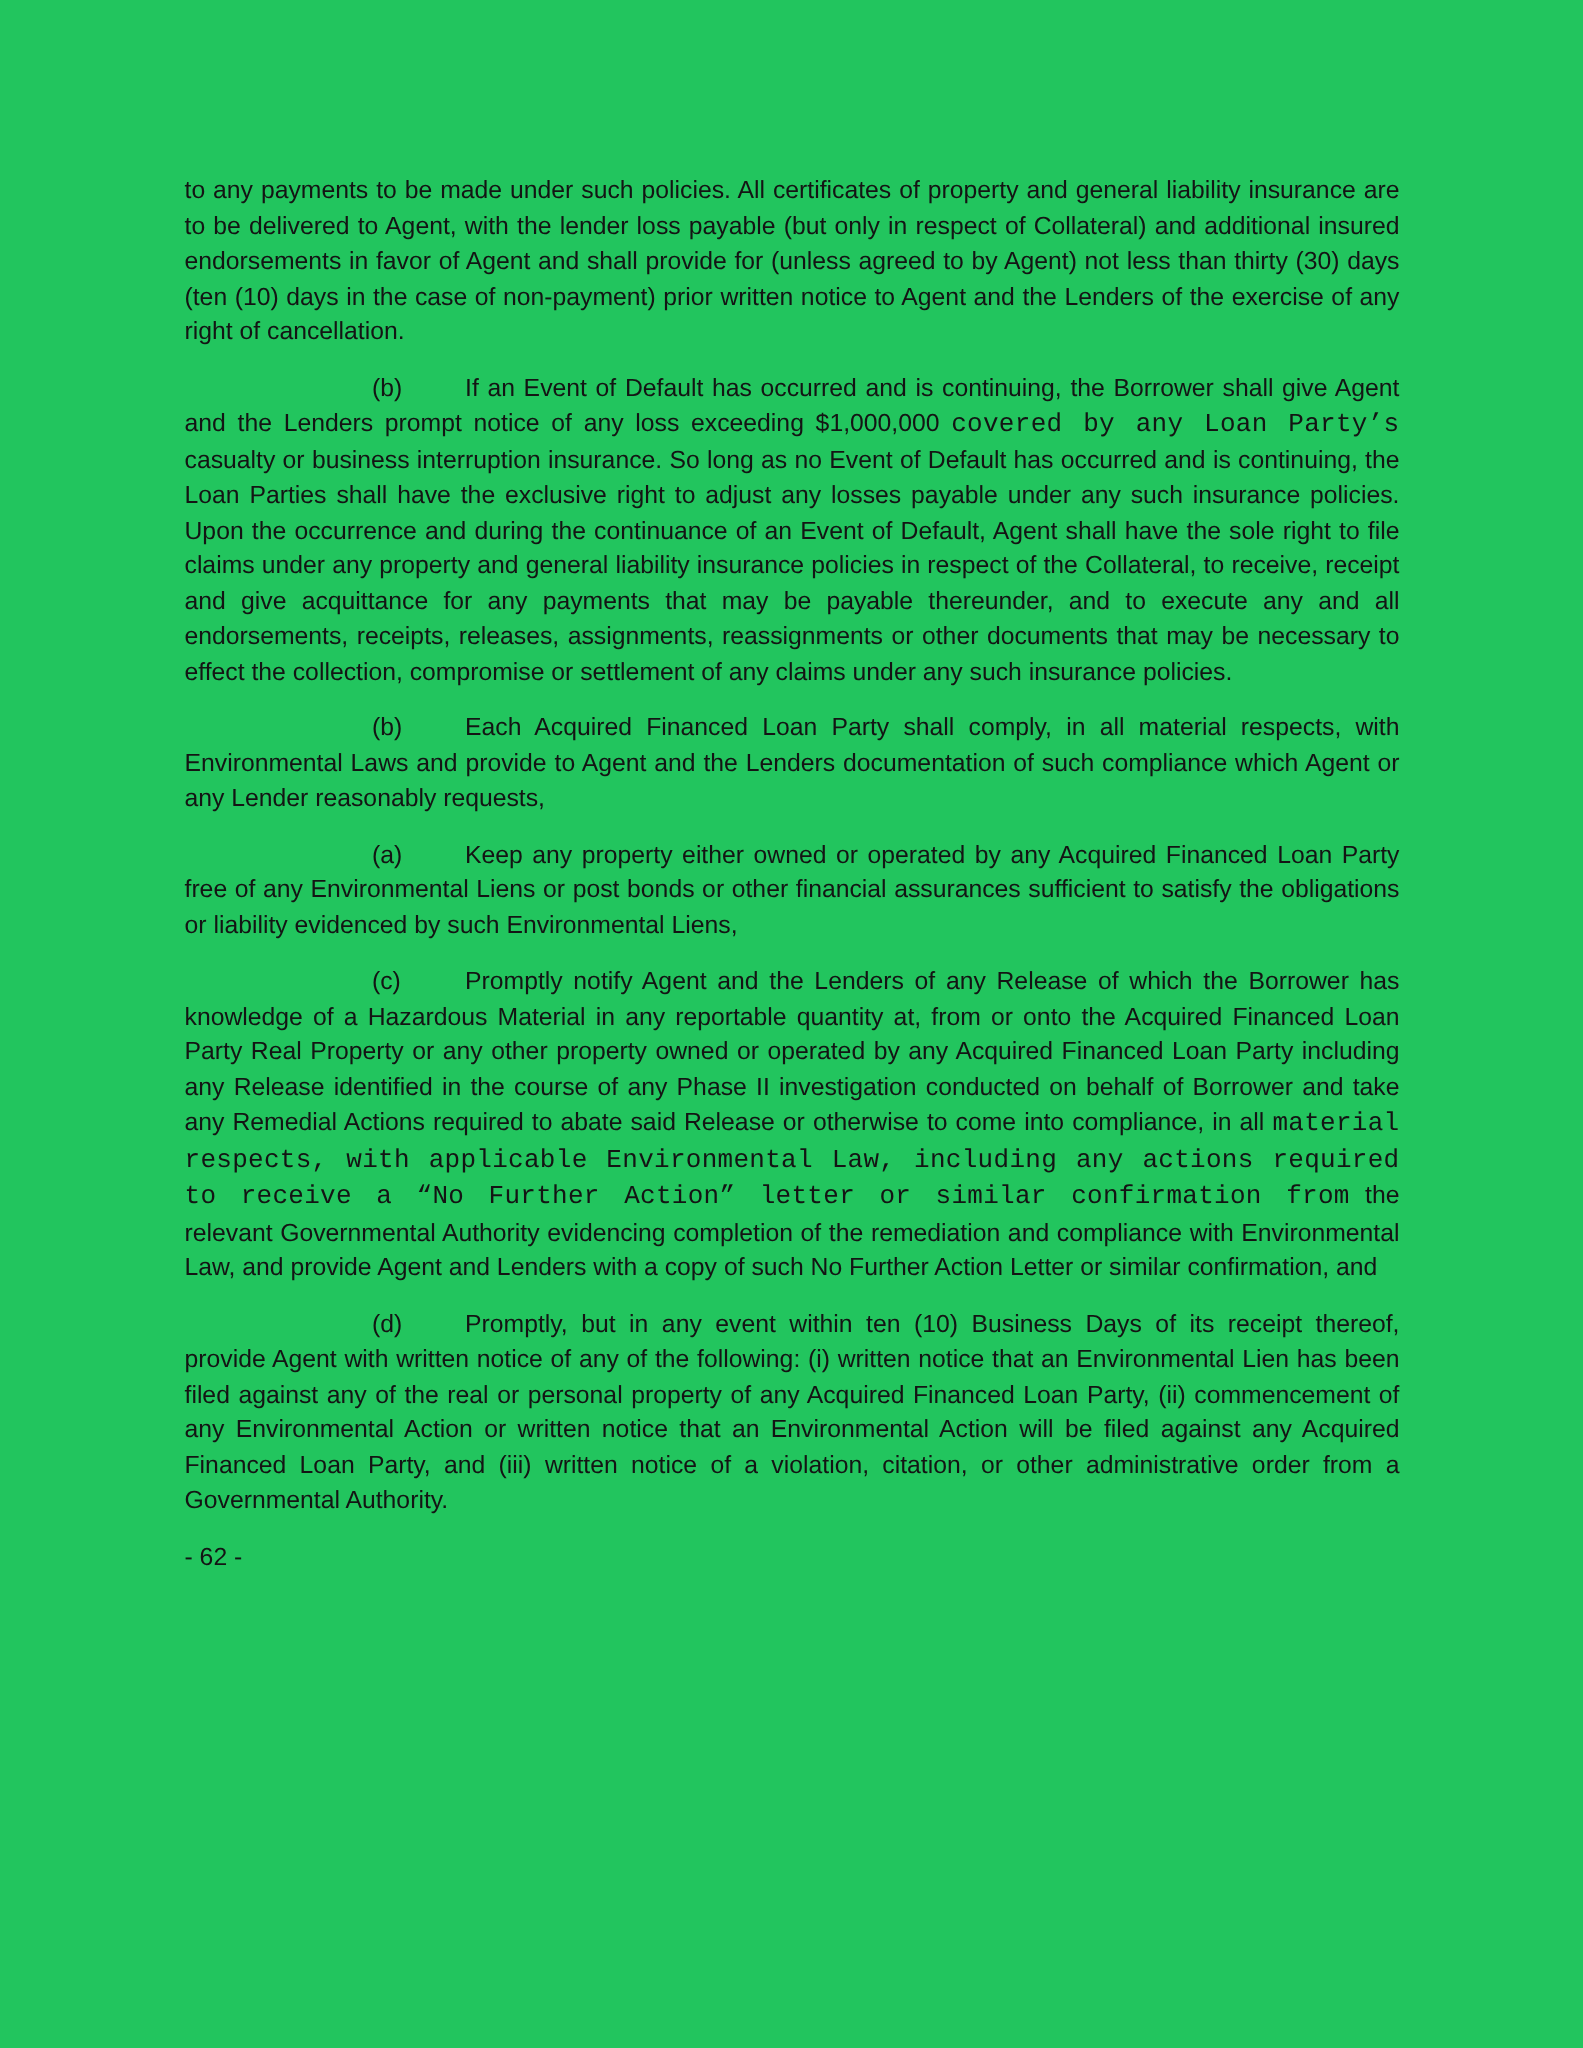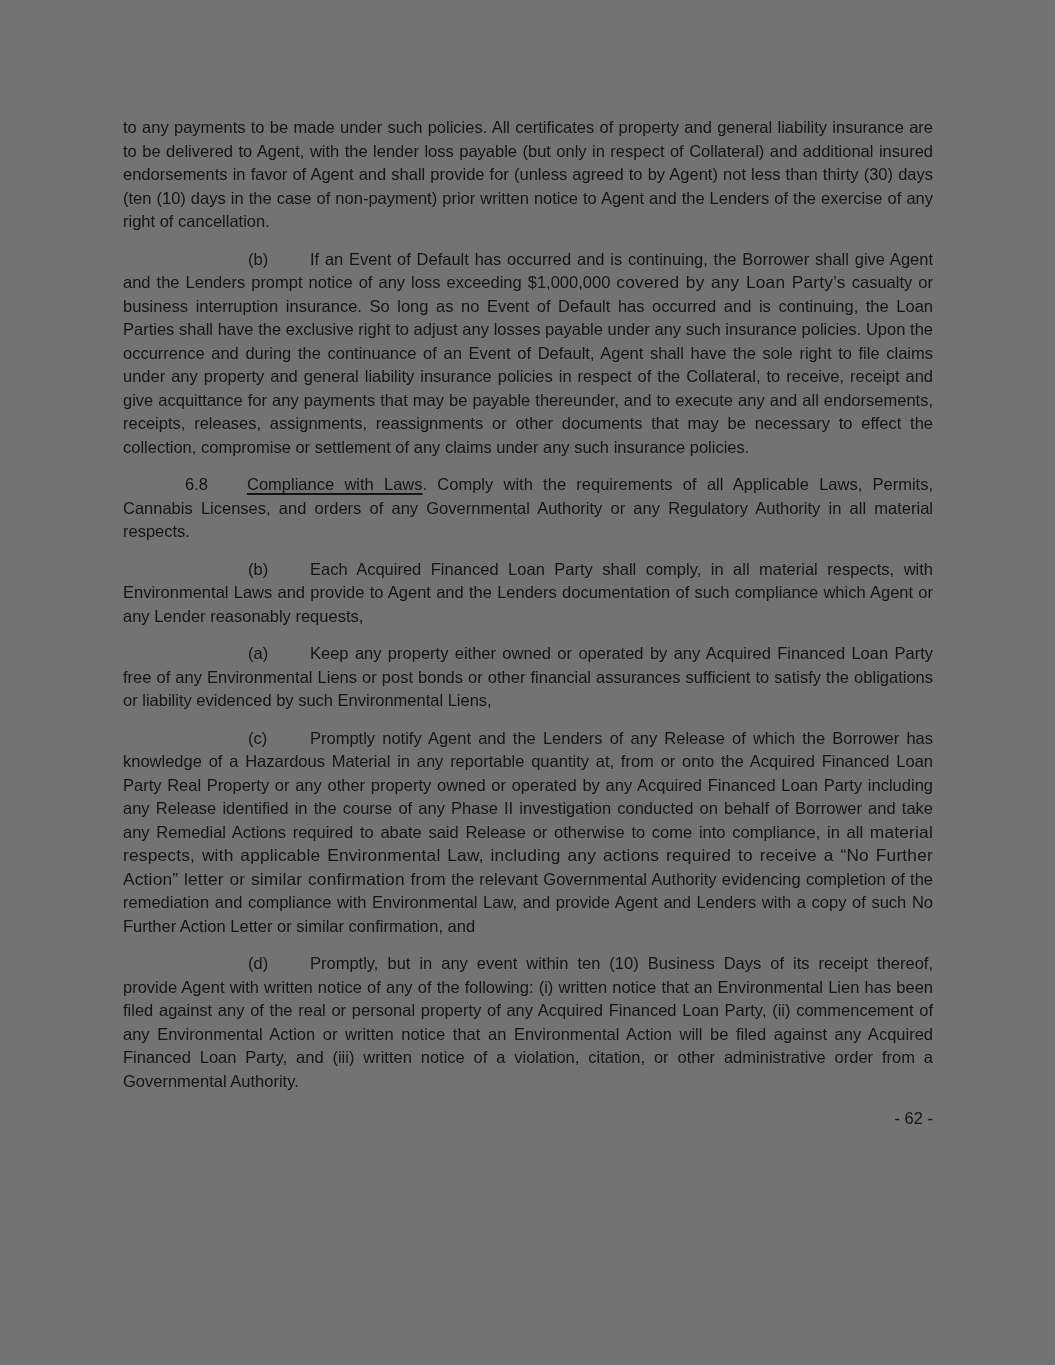--- a/index.html
+++ b/index.html
@@ -2,21 +2,21 @@
 <html><head>
 <meta charset="utf-8">
 <style>
   html, body { margin: 0; padding: 0; background: #ffffff; }
   body { width: 1055px; height: 1365px; overflow: hidden; }
   .page {
     box-sizing: border-box;
     width: 1055px;
     height: 1365px;
     padding: 116px 122px 20px 123px;
-    background: #737373;
+    background: #22c55e;
     font-family: "Liberation Sans", sans-serif;
     font-size: 16.5px;
     line-height: 23.5px;
     color: #141414;
   }
   .page p {
     margin: 0 0 14px 0;
     text-align: justify;
   }
   p.lettered { text-indent: 125px; }
@@ -25,39 +25,38 @@
     display: inline-block;
     width: 62px;
     text-indent: 0;
   }
   .u {
     text-decoration: underline;
     text-underline-offset: 3px;
     text-decoration-thickness: 1.5px;
   }
   .serif {
-    font-family: Liberation Sans, sans-serif;
+    font-family: Liberation Mono, monospace;
     font-size: 1.05em;
     letter-spacing: 0.2px;
   }
   .footer {
-    text-align: right;
+    text-align: left;
     margin-top: 2px;
   }
 </style>
 </head>
 <body>
 
 <div class="page">
 
   <p><span>to any payments to be made under such policies.  All certificates of property and general liability insurance are to be delivered to Agent, with the lender loss payable (but only in respect of Collateral) and additional insured endorsements in favor of Agent and shall provide for (unless agreed to by Agent) not less than thirty (30) days (ten (10) days in the case of non-payment) prior written notice to Agent and the Lenders of the exercise of any right of cancellation.</span></p>
 
   <p class="lettered"><span class="lbl">(b)</span><span>If an Event of Default has occurred and is continuing, the Borrower shall give Agent and the Lenders prompt notice of any loss exceeding $1,000,000 </span><span class="serif">covered by any Loan Party’s</span><span> casualty or business interruption insurance.  So long as no Event of Default has occurred and is continuing, the Loan Parties shall have the exclusive right to adjust any losses payable under any such insurance policies.  Upon the occurrence and during the continuance of an Event of Default, Agent shall have the sole right to file claims under any property and general liability insurance policies in respect of the Collateral, to receive, receipt and give acquittance for any payments that may be payable thereunder, and to execute any and all endorsements, receipts, releases, assignments, reassignments or other documents that may be necessary to effect the collection, compromise or settlement of any claims under any such insurance policies.</span></p>
 
-  <p class="section"><span class="num">6.8</span><span class="u">Compliance with Laws</span><span>.  Comply with the requirements of all Applicable Laws, Permits, Cannabis Licenses, and orders of any Governmental Authority or any Regulatory Authority in all material respects.</span></p>
 
 
   <p class="lettered"><span class="lbl">(b)</span><span>Each Acquired Financed Loan Party shall comply, in all material respects, with Environmental Laws and provide to Agent and the Lenders documentation of such compliance which Agent or any Lender reasonably requests,</span></p>
 
   <p class="lettered"><span class="lbl">(a)</span><span>Keep any property either owned or operated by any Acquired Financed Loan Party free of any Environmental Liens or post bonds or other financial assurances sufficient to satisfy the obligations or liability evidenced by such Environmental Liens,</span></p>
 
   <p class="lettered"><span class="lbl">(c)</span><span>Promptly notify Agent and the Lenders of any Release of which the Borrower has knowledge of a Hazardous Material in any reportable quantity at, from or onto the Acquired Financed Loan Party Real Property or any other property owned or operated by any Acquired Financed Loan Party including any Release identified in the course of any Phase II investigation conducted on behalf of Borrower and take any Remedial Actions required to abate said Release or otherwise to come into compliance, in all </span><span class="serif">material respects, with applicable Environmental Law, including any actions required to receive a “No Further Action” letter or similar confirmation from</span><span> the relevant Governmental Authority evidencing completion of the remediation and compliance with Environmental Law, and provide Agent and Lenders with a copy of such No Further Action Letter or similar confirmation, and</span></p>
 
   <p class="lettered"><span class="lbl">(d)</span><span>Promptly, but in any event within ten (10) Business Days of its receipt thereof, provide Agent with written notice of any of the following:  (i) written notice that an Environmental Lien has been filed against any of the real or personal property of any Acquired Financed Loan Party, (ii) commencement of any Environmental Action or written notice that an Environmental Action will be filed against any Acquired Financed Loan Party, and (iii) written notice of a violation, citation, or other administrative order from a Governmental Authority.</span></p>
 

